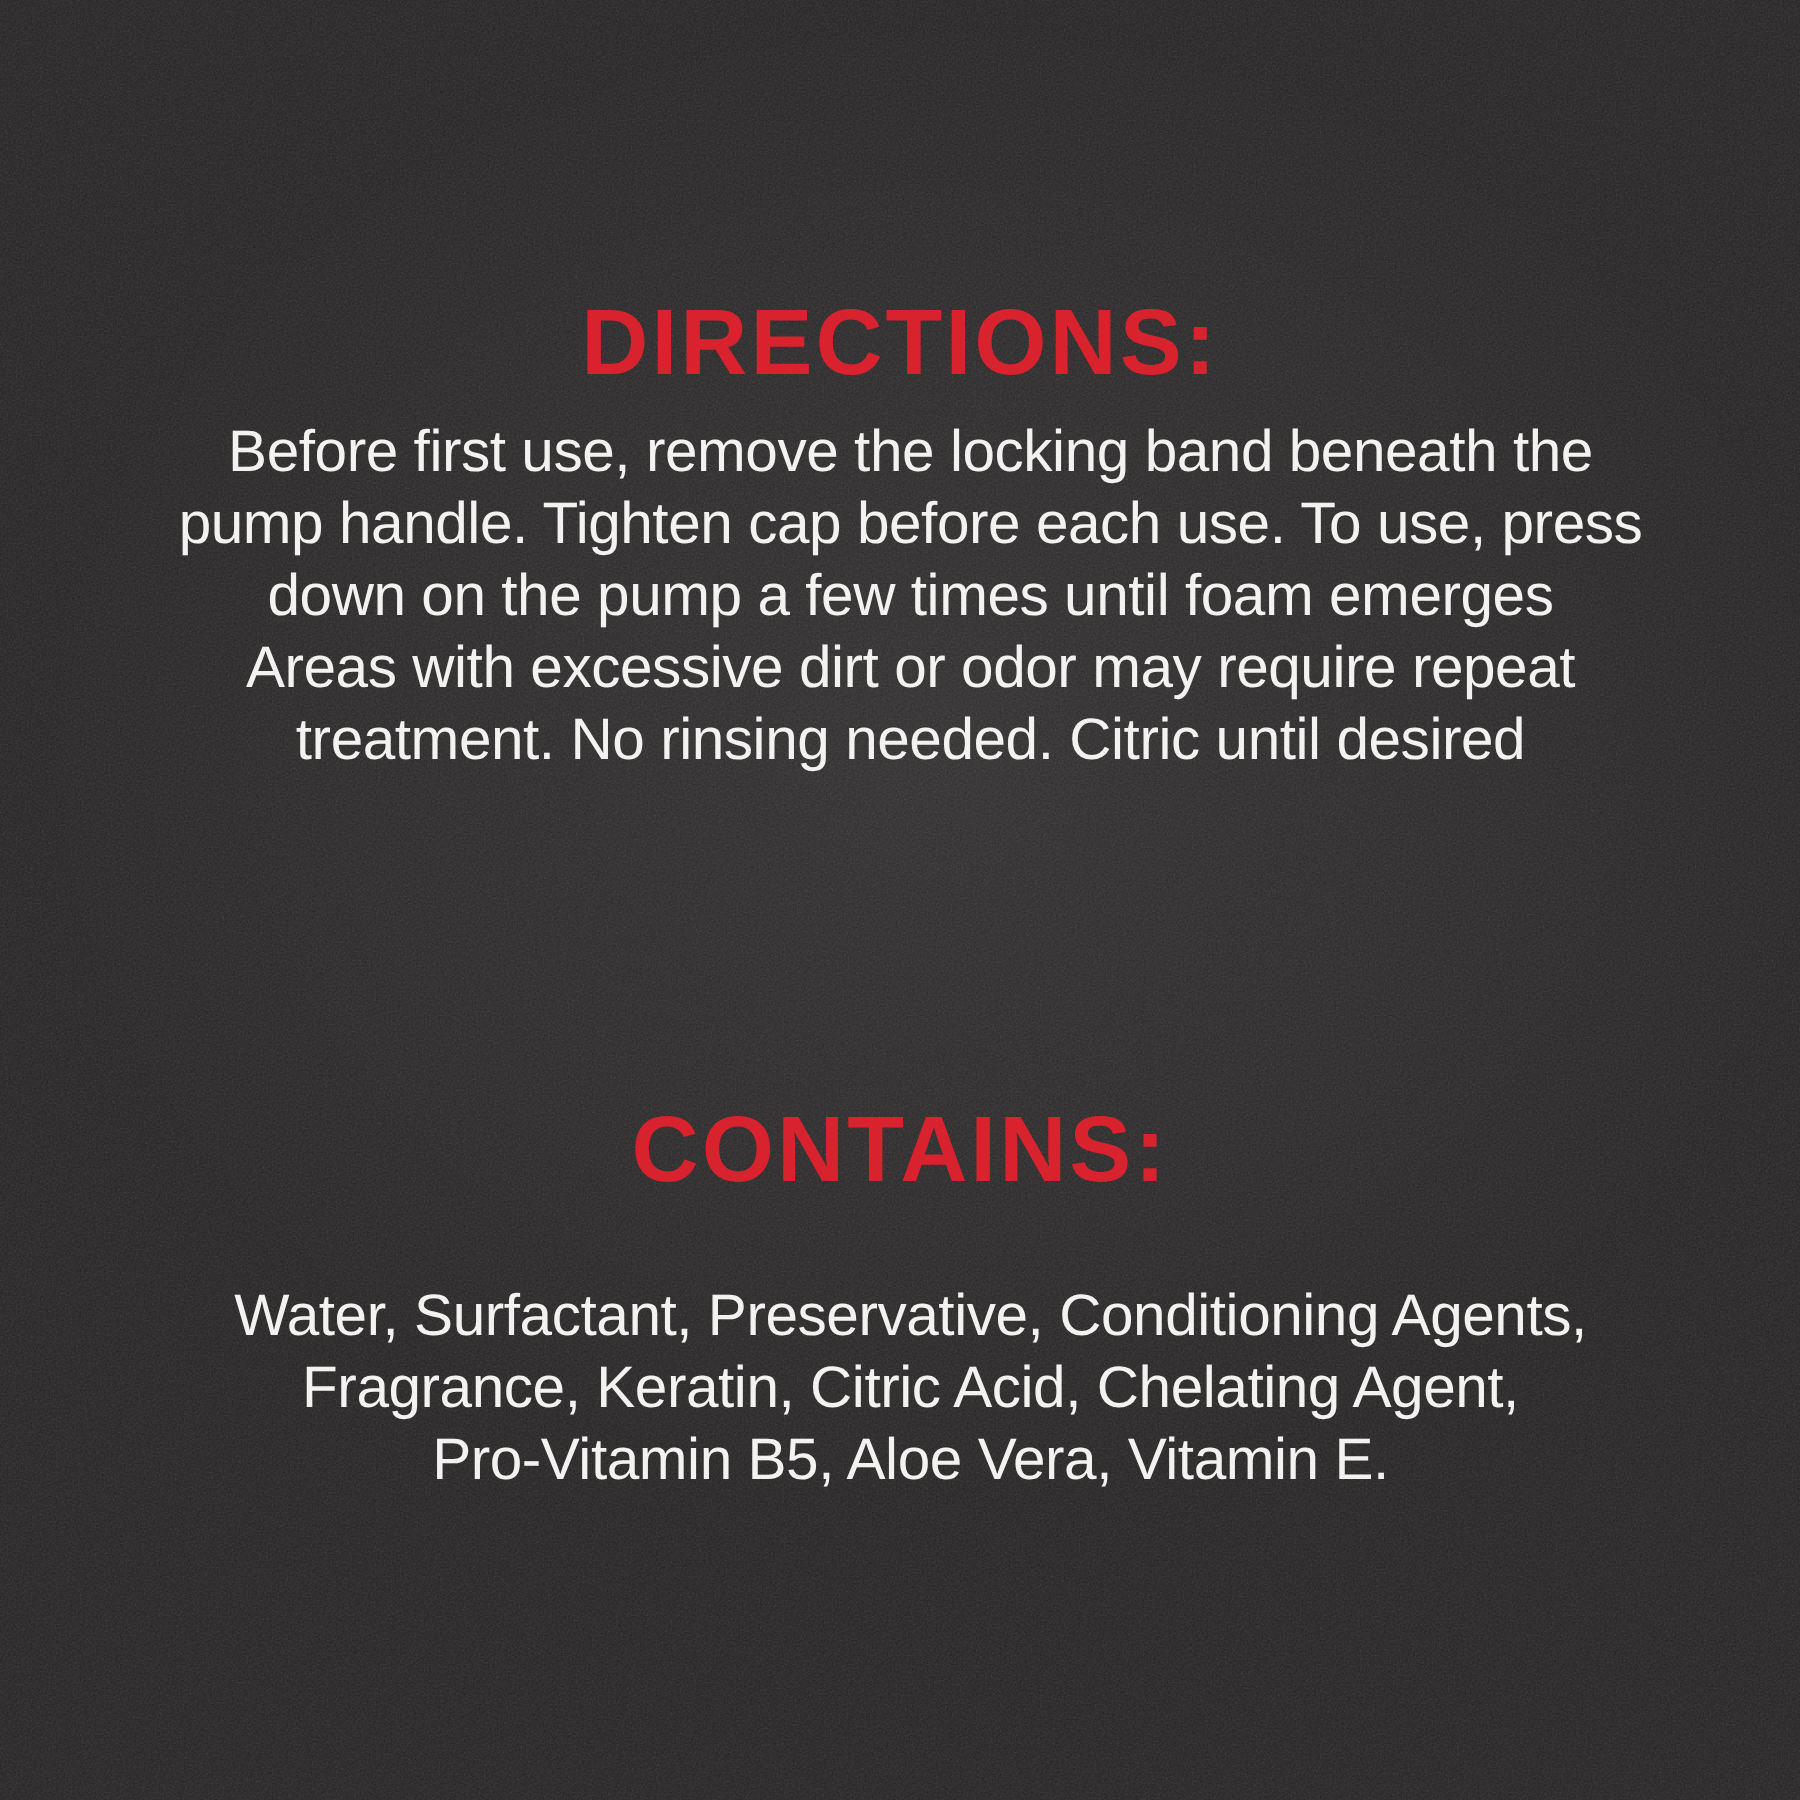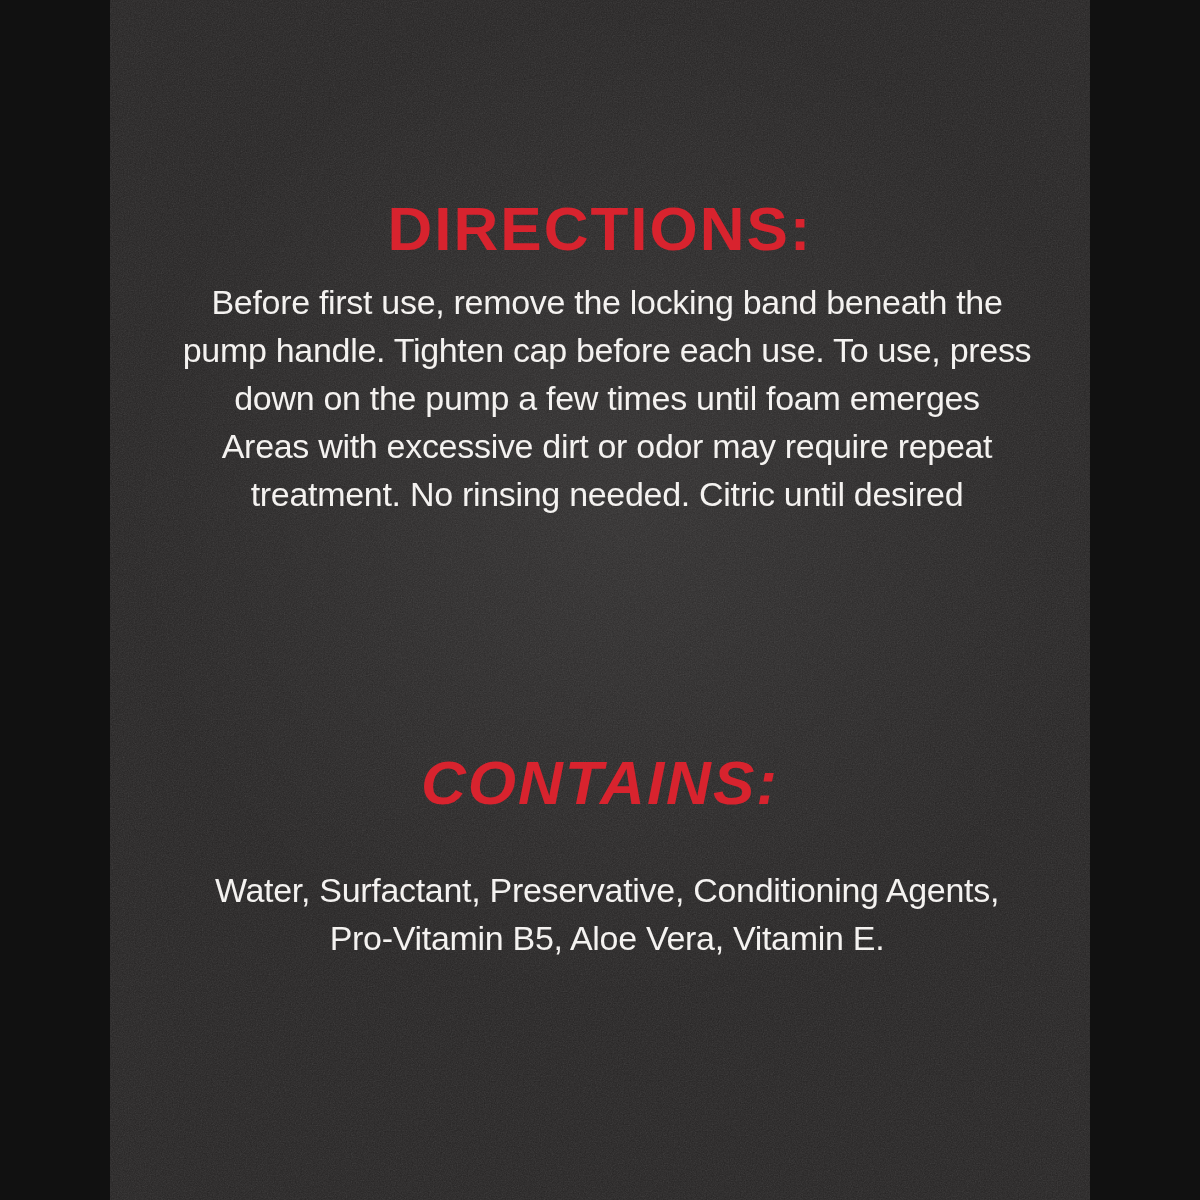--- a/index.html
+++ b/index.html
@@ -6,21 +6,21 @@
     --bg: #262424;
     --accent: #d8232e;
     --text: #f4f2f0;
   }
   * { margin: 0; padding: 0; box-sizing: border-box; }
   html, body { background: #111; }
   body { display: flex; justify-content: center; }
 
   .label {
     position: relative;
-    width: 980px;
+    width: 1200px;
     height: 1200px;
     background: var(--bg);
     overflow: hidden;
     font-family: "Liberation Sans", sans-serif;
     color: var(--text);
   }
 
   
   .vignette {
     position: absolute;
@@ -49,35 +49,35 @@
     left: 0;
     width: 100%;
     text-align: center;
     font-size: 62px;
     font-weight: bold;
     letter-spacing: 2px;
     line-height: 1;
     color: var(--accent);
   }
   #directions-heading { top: 198px; }
-  #contains-heading   { top: 752px; font-style: italic; }
+  #contains-heading   { top: 736px; }
 
   .body-text {
     position: absolute;
     left: 0;
     width: 100%;
     text-align: center;
-    font-size: 34px;
+    font-size: 39px;
     line-height: 48px;
     letter-spacing: -0.3px;
     color: var(--text);
     padding-left: 14px;
   }
   #directions-body { top: 278px; }
-  #contains-body   { top: 854px; margin-top: 12px; }
+  #contains-body   { top: 854px; }
 
   .text-line { white-space: nowrap; }
 </style>
 </head>
 <body>
 
 <div class="label">
 
   <svg class="noise" xmlns="http://www.w3.org/2000/svg" width="1200" height="1200">
     <filter id="grain">
@@ -99,18 +99,19 @@
           <div class="text-line">down on the pump a few times until foam emerges</div>
           <div class="text-line">Areas with excessive dirt or odor may require repeat</div>
           <div class="text-line">treatment. No rinsing needed. Citric until desired</div>
         </div>
     </section>
 
     <section>
       <h1 class="heading" id="contains-heading">CONTAINS:</h1>
       <div class="body-text" id="contains-body">
           <div class="text-line">Water, Surfactant, Preservative, Conditioning Agents,</div>
+          <div class="text-line">Fragrance, Keratin, Citric Acid, Chelating Agent,</div>
           <div class="text-line">Pro-Vitamin B5, Aloe Vera, Vitamin E.</div>
         </div>
     </section>
 
   </div>
 </div>
 
 </body></html>

